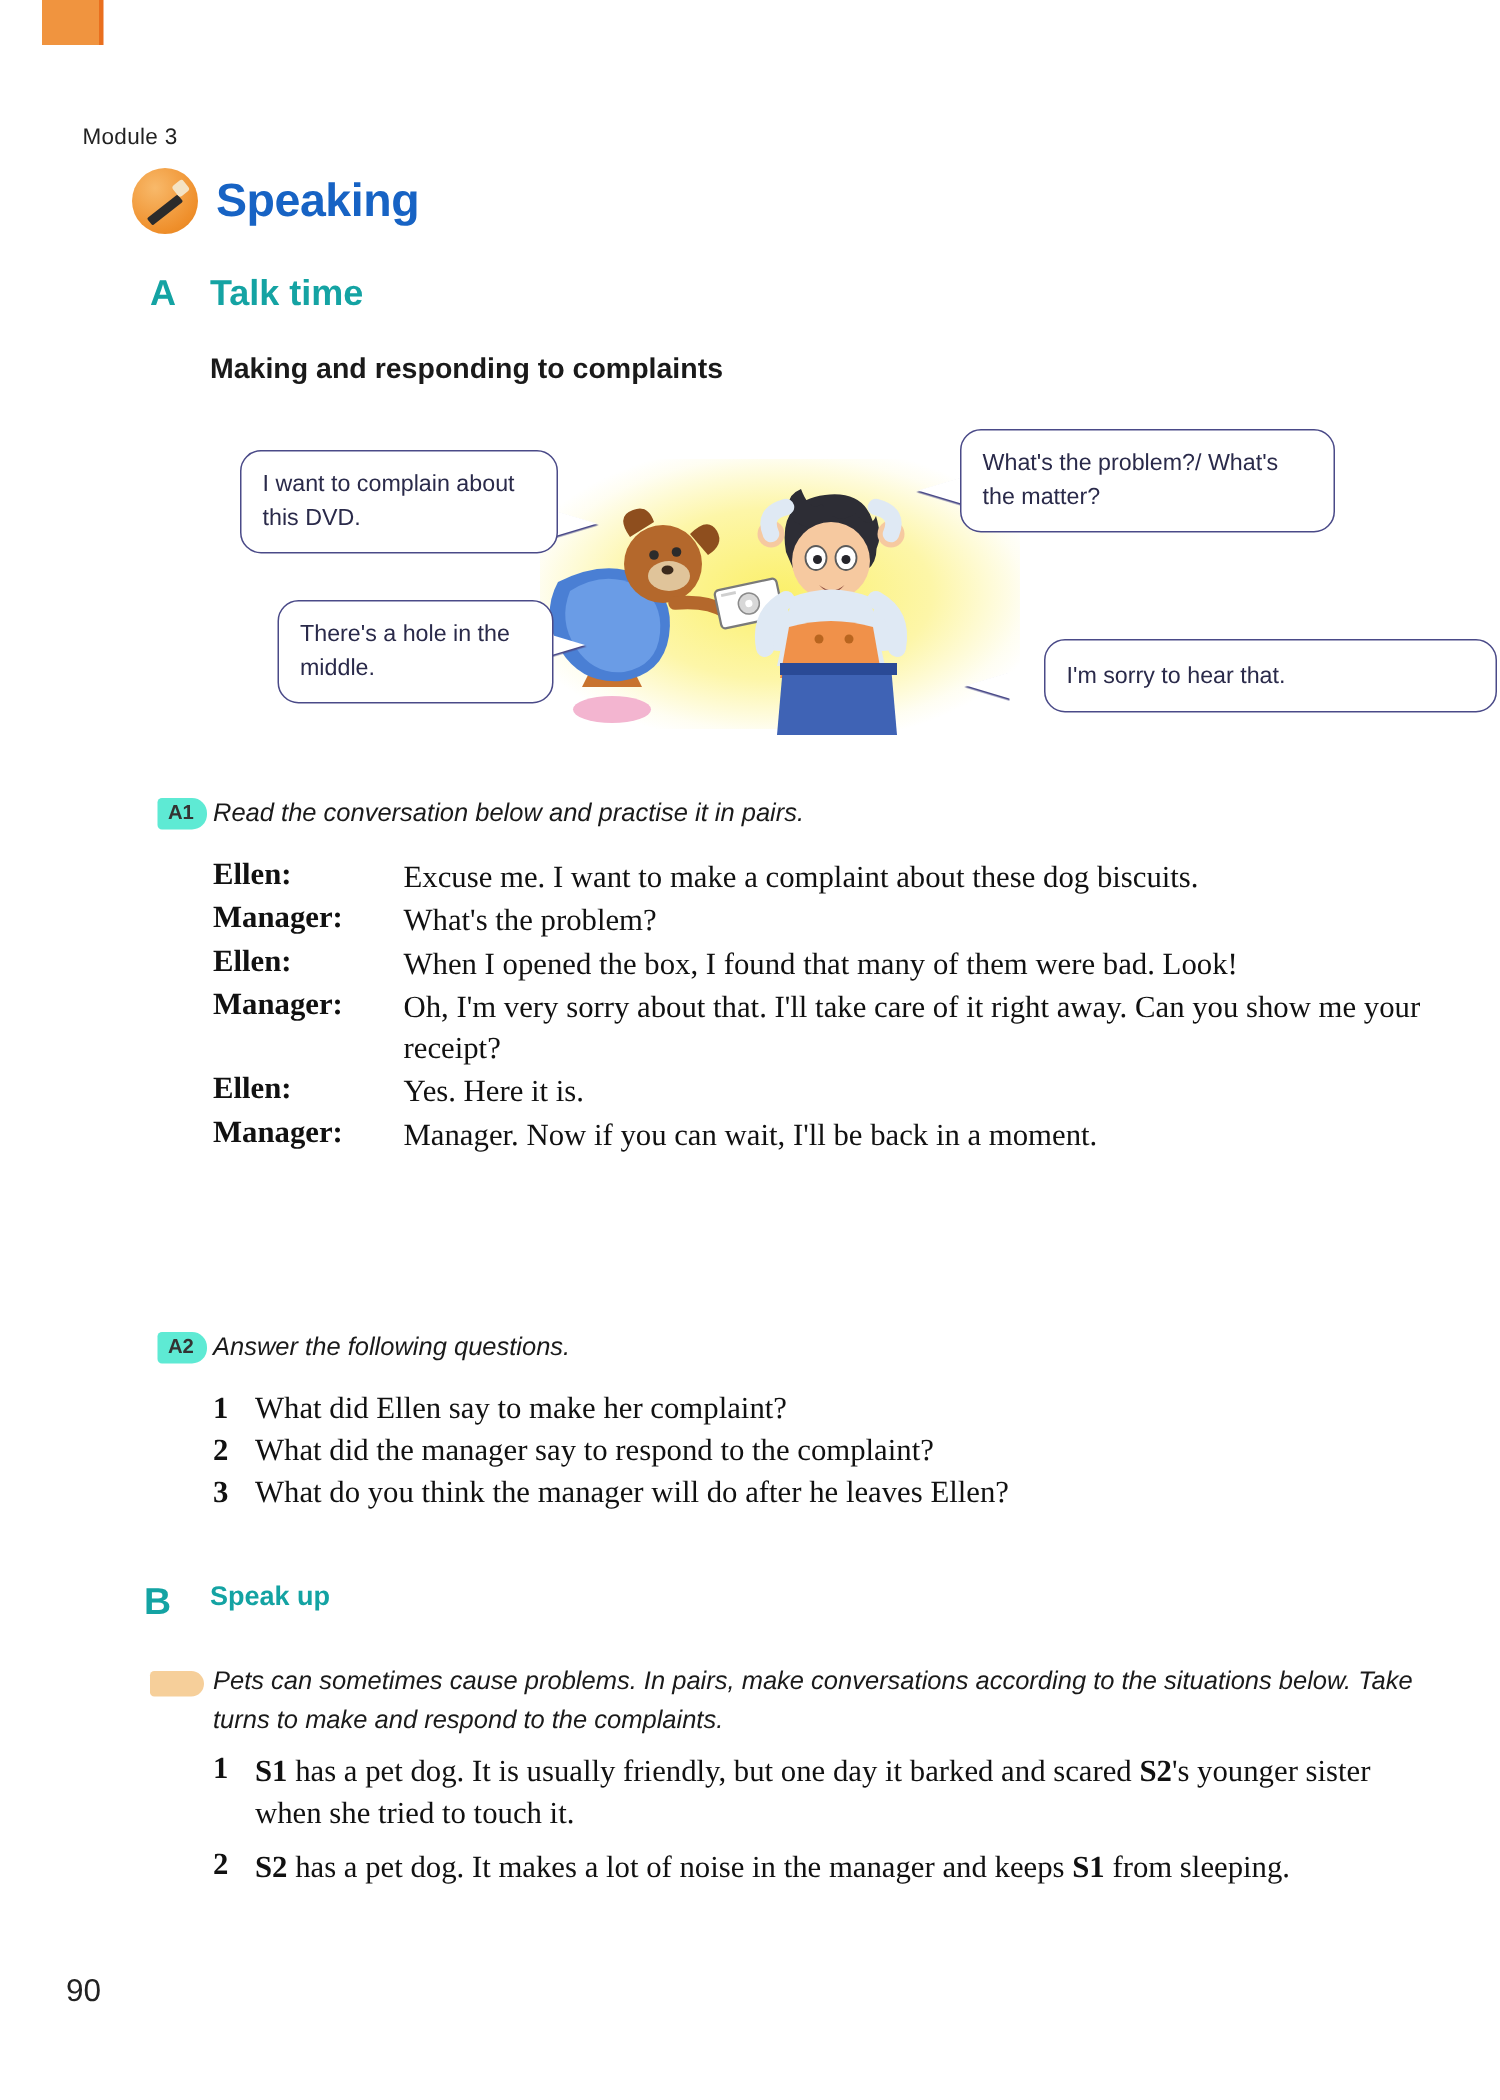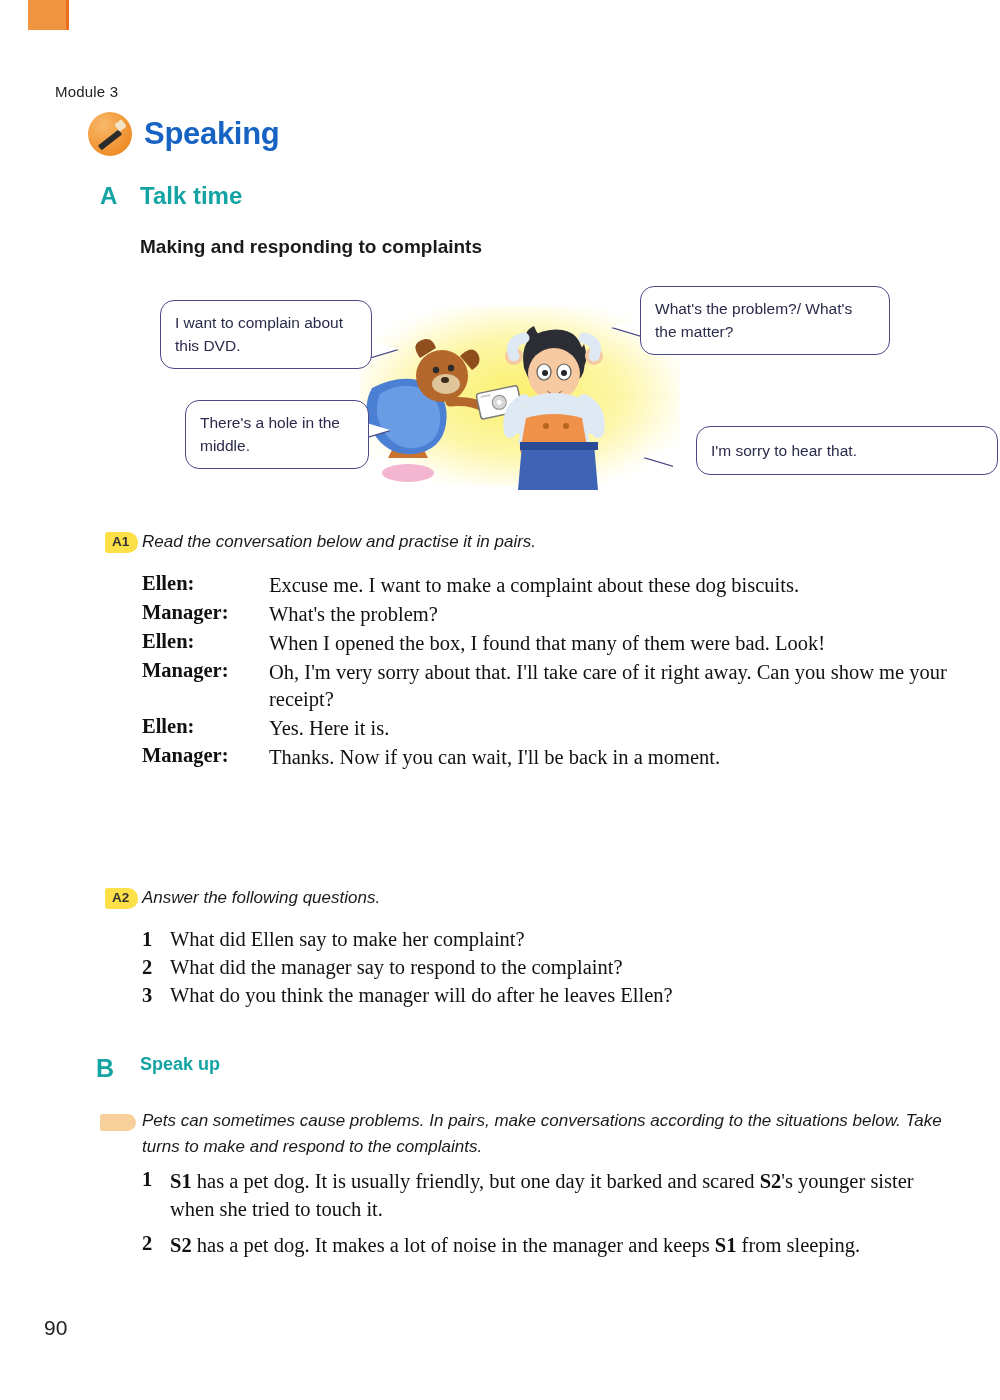--- a/index.html
+++ b/index.html
@@ -166,21 +166,21 @@
 
   .cartoon { position: absolute; left: 200px; top: 20px; }
 
   
   .marker {
     position: absolute;
     font-family: "Liberation Sans", sans-serif;
     font-size: 13.5px;
     font-weight: bold;
     color: #333;
-    background: #fde047;
+    background: #5eead4;
     border-radius: 3px 10px 10px 3px;
     padding: 2px 9px 2px 7px;
     line-height: 1.25;
   }
   .instr {
     position: absolute;
     font-family: "Liberation Sans", sans-serif;
     font-style: italic;
     font-size: 17px;
     color: #1a1a1a;
@@ -384,21 +384,21 @@
     <div class="d-row">
       <div class="d-spk">Manager:</div>
       <div class="d-txt">Oh, I'm very sorry about that. I'll take care of it right away. Can you show me your receipt?</div>
     </div>
     <div class="d-row">
       <div class="d-spk">Ellen:</div>
       <div class="d-txt">Yes. Here it is.</div>
     </div>
     <div class="d-row">
       <div class="d-spk">Manager:</div>
-      <div class="d-txt">Thanks. Now if you can wait, I'll be back in a moment.</div>
+      <div class="d-txt">Manager. Now if you can wait, I'll be back in a moment.</div>
     </div>
   </div>
 
   <div class="marker" style="left:105px; top:888px;">A2</div>
   <div class="instr" style="left:142px; top:888px;">Answer the following questions.</div>
 
   <div class="qlist">
     <div class="q-row">
       <div class="q-num">1</div>
       <div class="q-txt">What did Ellen say to make her complaint?</div>

